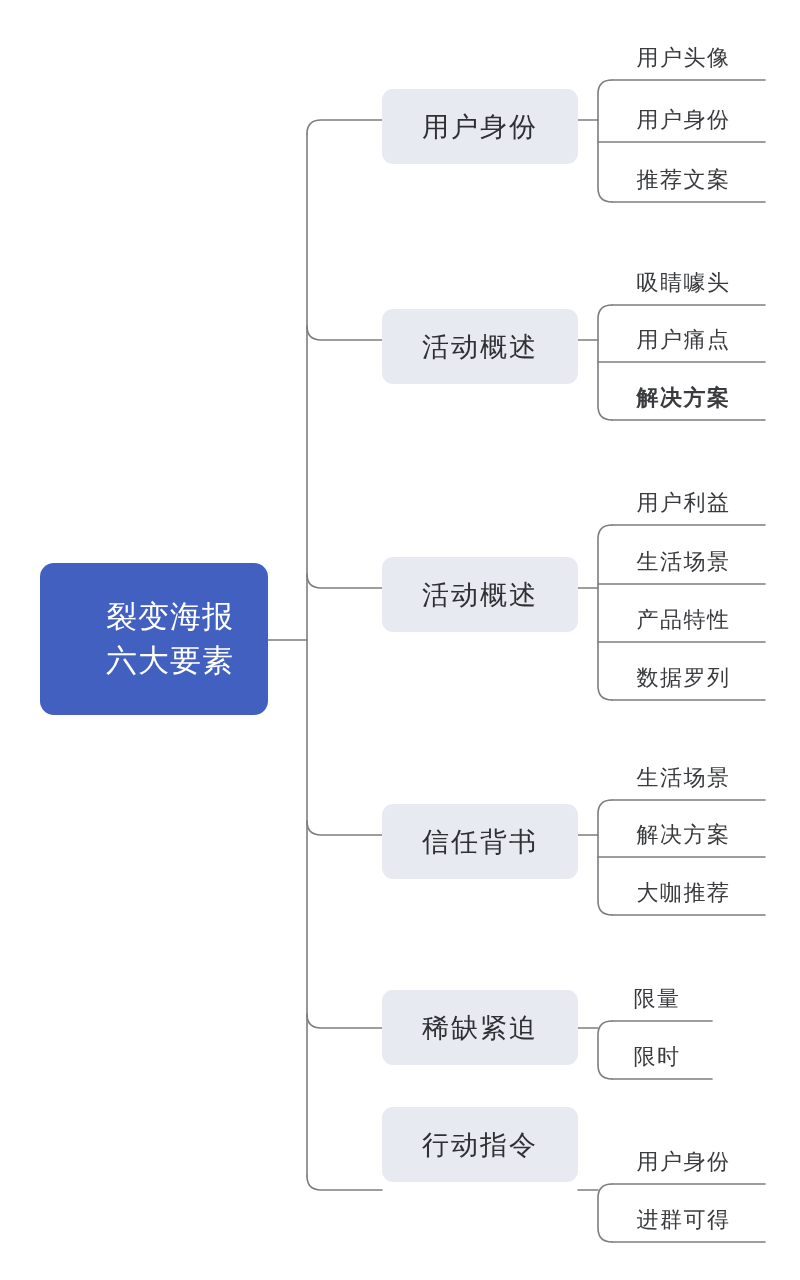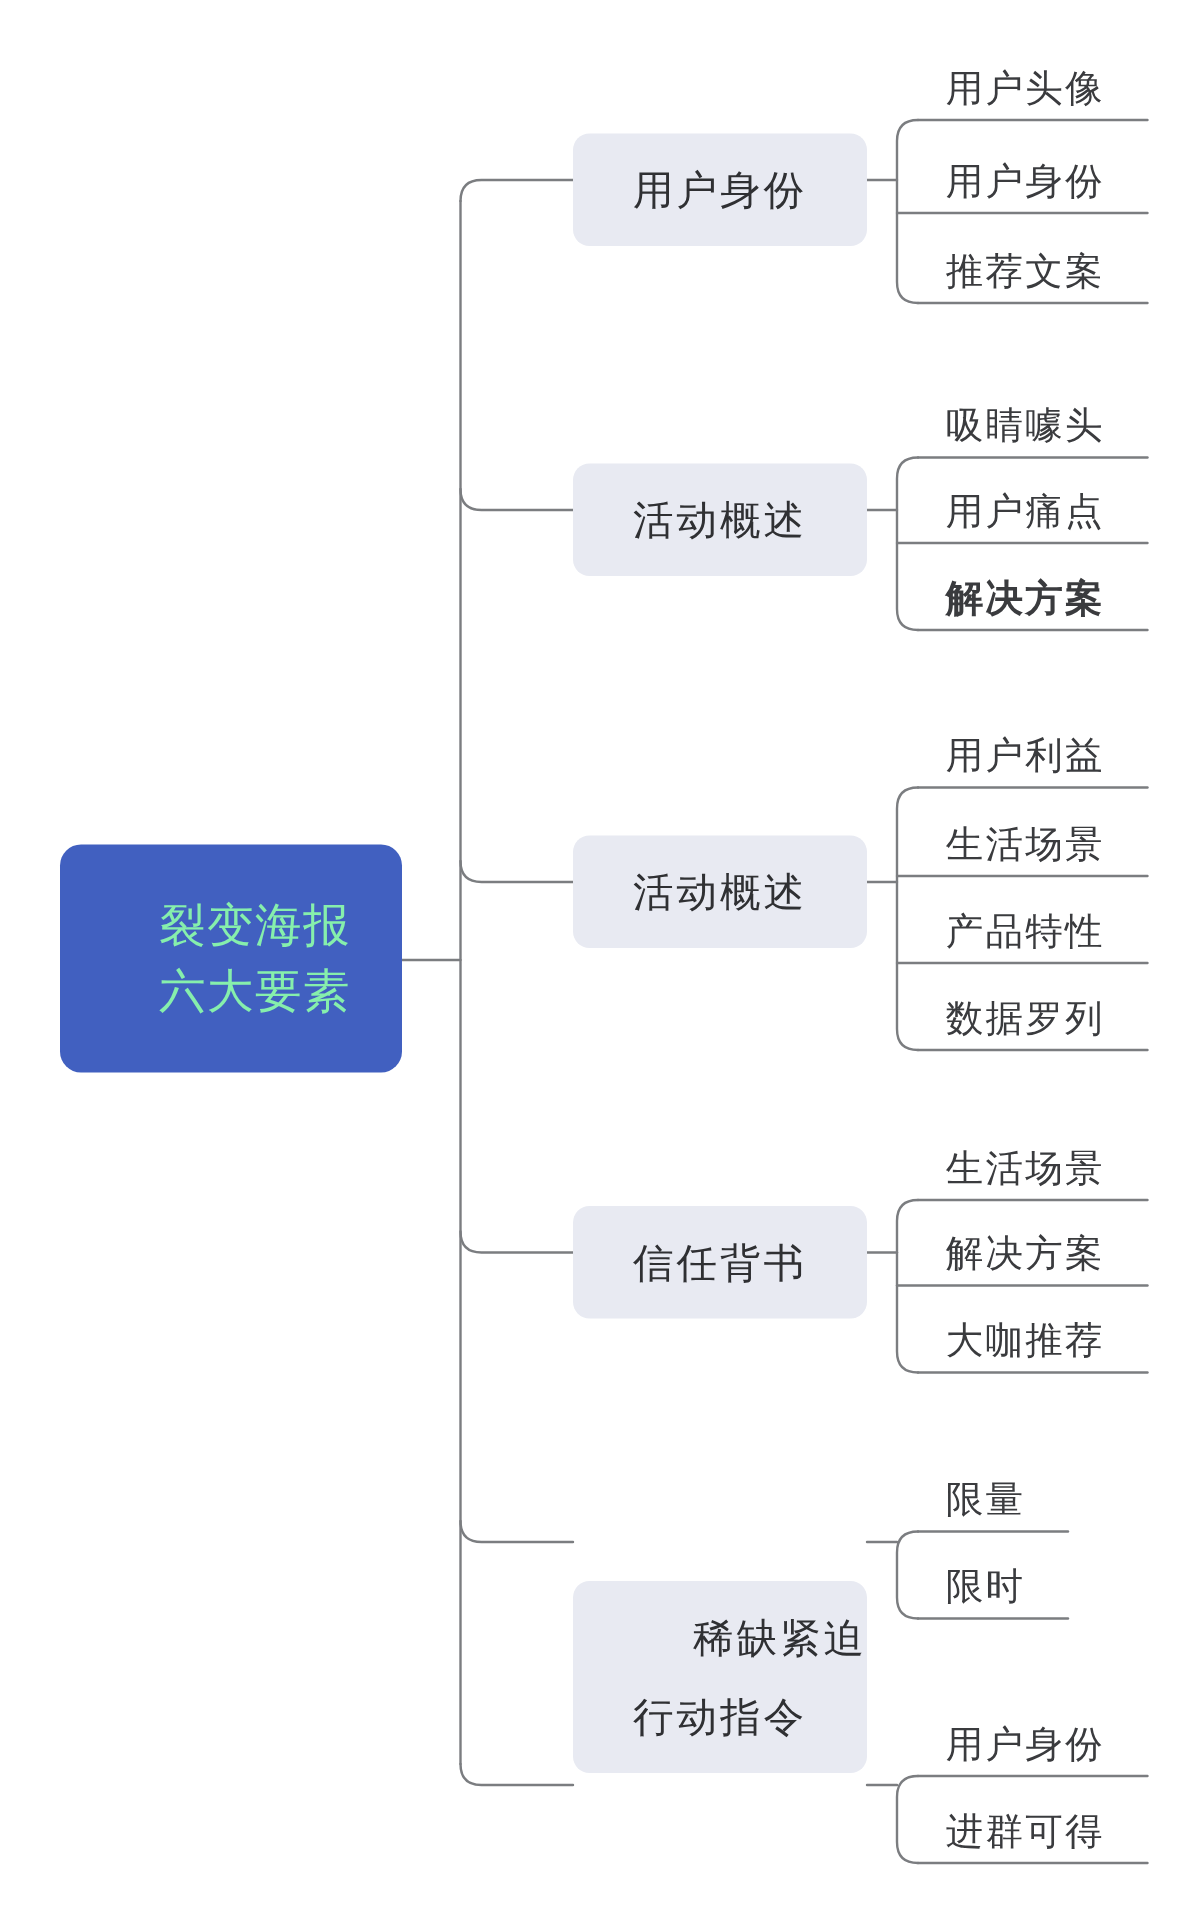--- a/index.html
+++ b/index.html
@@ -32,21 +32,21 @@
     width: 228px;
     height: 152px;
     background: #4160c0;
     border-radius: 14px;
     display: flex;
     align-items: center;
     justify-content: center;
     box-sizing: border-box;
   }
   .root-text {
-    color: #86efac;
+    color: #ffffff;
     font-size: 31px;
     line-height: 1.42;
     text-align: right;
     letter-spacing: 1px;
     white-space: pre-line;
     font-weight: 400;
     margin-left: 32px;
   }
   .branch-node {
     position: absolute;
@@ -69,21 +69,21 @@
   .leaf-node {
     position: absolute;
     height: 44px;
     display: flex;
     align-items: center;
     justify-content: center;
     box-sizing: border-box;
   }
   .leaf-text {
     color: #3a3b3e;
-    font-size: 25px;
+    font-size: 22px;
     letter-spacing: 1.5px;
     white-space: nowrap;
   }
 </style>
 </head>
 <body>
 
 <div id="mindmap">
 
   <svg id="connectors" viewBox="0 0 800 1280" xmlns="http://www.w3.org/2000/svg">
@@ -189,21 +189,21 @@
       </div>
       <div class="leaf-node" style="left: 600px; top: 756px; width: 167px;">
         <span class="leaf-text">生活场景</span>
       </div>
       <div class="leaf-node" style="left: 600px; top: 813px; width: 167px;">
         <span class="leaf-text">解决方案</span>
       </div>
       <div class="leaf-node" style="left: 600px; top: 871px; width: 167px;">
         <span class="leaf-text">大咖推荐</span>
       </div>
-      <div class="branch-node" style="top: 1054px; justify-content: flex-end;">
+      <div class="branch-node" style="top: 990px;">
         <span class="branch-text">稀缺紧迫</span>
       </div>
       <div class="leaf-node" style="left: 600px; top: 977px; width: 114px;">
         <span class="leaf-text">限量</span>
       </div>
       <div class="leaf-node" style="left: 600px; top: 1035px; width: 114px;">
         <span class="leaf-text">限时</span>
       </div>
       <div class="branch-node" style="top: 1107px; font-family: Liberation Mono, monospace;">
         <span class="branch-text">行动指令</span>

